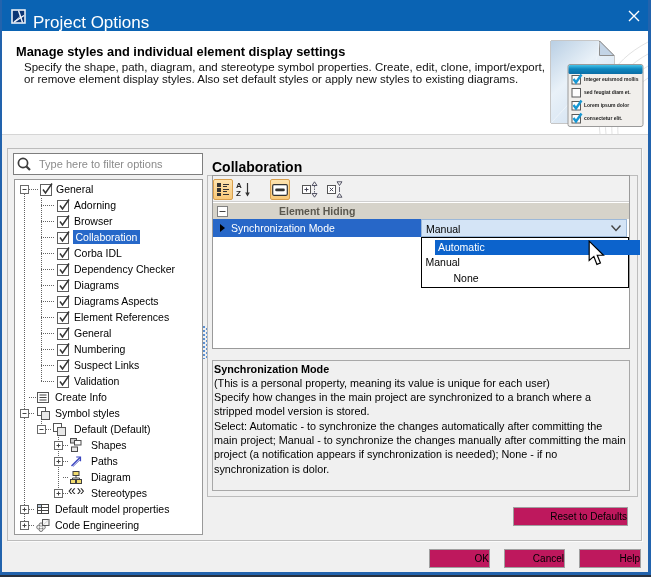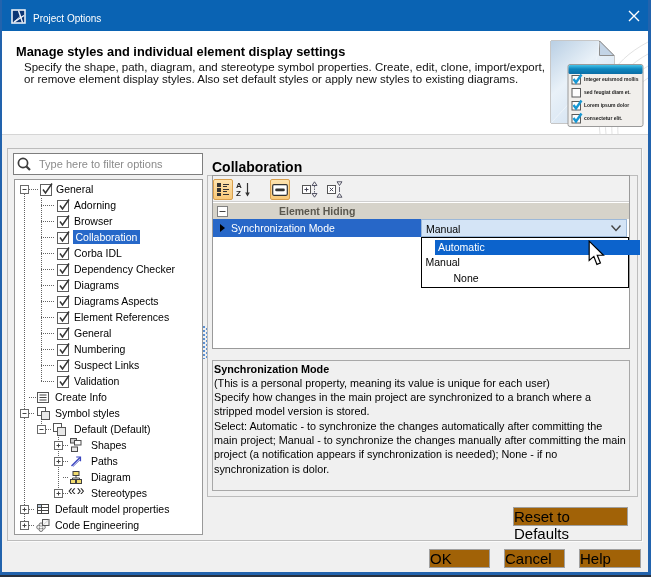--- a/index.html
+++ b/index.html
@@ -10,21 +10,21 @@
 .doth { position:absolute; height:1px; background-image:repeating-linear-gradient(to right,#636363 0 1px,transparent 1px 2px); }
 
 
 #b-left  { left:0; top:0; width:2px; height:577px; background:#2263ad; }
 #b-right { left:648px; top:0; width:3px; height:577px; background:#2263ad; }
 #b-bottom{ left:0; top:572px; width:651px; height:3px; background:#2263ad; }
 #b-dark  { left:0; top:575px; width:651px; height:2px; background:#27313f; }
 
 
 #titlebar { left:0; top:0; width:651px; height:31px; background:#0a63b3; }
-#title-text { left:33px; top:12.5px; color:#fff; font-size:10px; }
+#title-text { left:33px; top:12.5px; color:#fff; font-size:17px; }
 #closex { left:626px; top:8px; width:16px; height:16px; }
 
 
 #header { left:2px; top:31px; width:646px; height:104px; background:#ffffff; border-bottom:1px solid #d5d5d5; }
 #hdr-title { left:16px; top:44px; font-weight:bold; font-size:12.8px; color:#000; }
 #hdr-l1 { left:24px; top:60.5px; font-size:11.5px; color:#111; white-space:nowrap; }
 #hdr-l2 { left:24px; top:73px; font-size:11.5px; color:#111; white-space:nowrap; }
 
 
 #bigbox { left:7px; top:148px; width:635px; height:393px; border:1px solid #bcbcbc; box-shadow:1px 1px 0 #fbfbfb; }
@@ -61,21 +61,21 @@
 .ditem { position:absolute; width:205px; height:15.5px; line-height:15.5px; padding-left:3px; z-index:6; white-space:nowrap; font-size:10.5px; }
 #d1 { background:#0c63cc; color:#fff; }
 #d2 { top:17px; }
 #d3 { top:33px;margin-left:28px; }
 
 
 #descpanel { left:212px; top:360px; width:418px; height:131px; background:#f0f0f0; border:1px solid #a8a8a8; }
 #desc { left:214px; top:361.5px; font-size:10.8px; line-height:14.3px; color:#000; white-space:nowrap; }
 
 
-.btn { position:absolute; background:#a16207; border:1px solid #9f9f9f; text-align:left; font-size:15px; color:#000; }
+.btn { position:absolute; background:#be185d; border:1px solid #9f9f9f; text-align:right; font-size:10px; color:#000; }
 #btn-reset { left:513px; top:507px; width:115px; height:19px; line-height:17px; }
 #btn-ok { left:429px; top:549px; width:61px; height:19px; line-height:17px; }
 #btn-cancel { left:504px; top:549px; width:61px; height:19px; line-height:17px; }
 #btn-help { left:579px; top:549px; width:62px; height:19px; line-height:17px; }
 </style>
 </head>
 <body>
 <div class="abs" id="titlebar"></div>
 <div class="abs" id="title-text">Project Options</div>
 <svg class="abs" id="appicon" style="left:11px;top:9px" width="15" height="15" viewBox="0 0 15 15">

